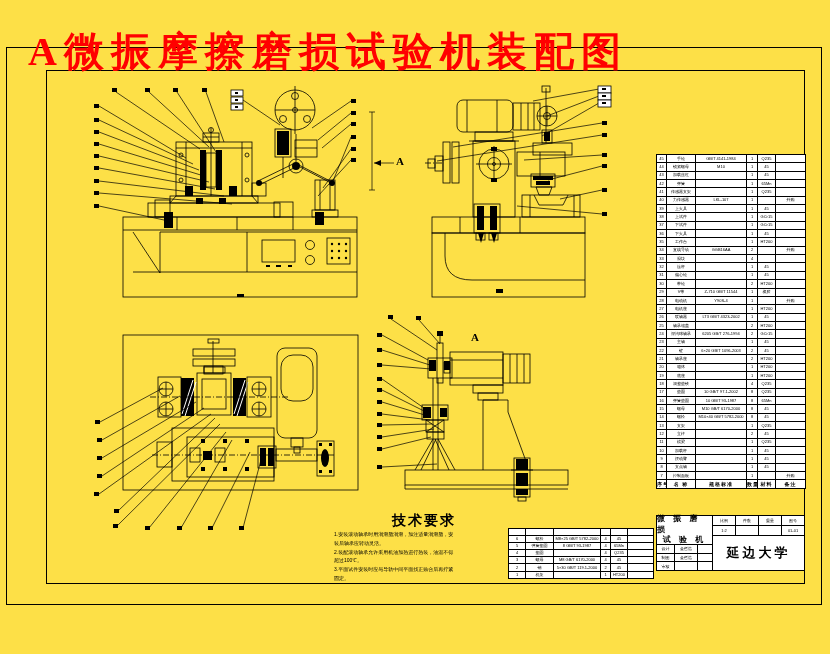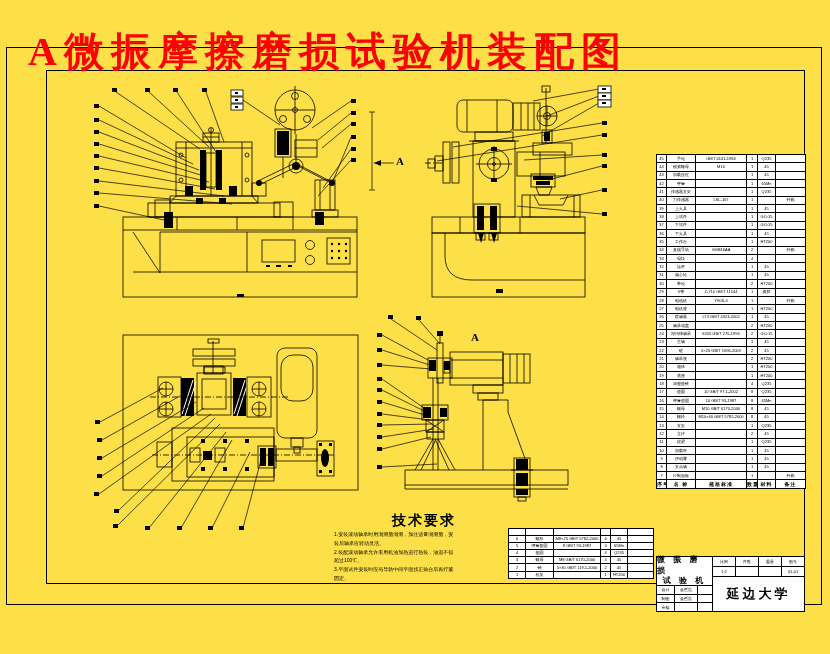--- a/index.html
+++ b/index.html
@@ -20,21 +20,21 @@
   
   table{border-collapse:collapse;table-layout:fixed;position:absolute;z-index:3;background:#fff;}
   td{border:1px solid #000;font-size:4px;line-height:1;padding:0;text-align:center;
      overflow:hidden;white-space:nowrap;box-sizing:border-box;}
   #bom-right{left:656px;top:154px;width:149px;}
   #bom-right td{height:8.35px;}
   #bom-right tr.bom-head td{height:9px;font-size:5px;font-weight:bold;letter-spacing:1px;}
   #bom-bottom{left:508px;top:528px;width:145px;}
   #bom-bottom td{height:7.1px;}
   
-  .tblock{position:absolute;left:656px;top:556px;width:149px;height:56px;border:1px solid #000;
+  .tblock{position:absolute;left:656px;top:515px;width:149px;height:56px;border:1px solid #000;
           box-sizing:border-box;display:flex;z-index:3;background:#fff;}
   .tb-left{width:56px;border-right:1px solid #000;box-sizing:border-box;display:flex;flex-direction:column;}
   .tb-product{height:29px;border-bottom:1px solid #000;box-sizing:border-box;display:flex;flex-direction:column;
               align-items:center;justify-content:center;font-weight:bold;font-size:8px;letter-spacing:3px;line-height:1.35;}
   .tb-srow{flex:1;display:flex;border-bottom:1px solid #000;box-sizing:border-box;}
   .tb-srow:last-child{border-bottom:none;}
   .tb-srow .c{border-right:1px solid #000;box-sizing:border-box;font-size:4px;display:flex;align-items:center;justify-content:center;overflow:hidden;}
   .tb-srow .c1{width:18px;} .tb-srow .c2{width:23px;} .tb-srow .c3{flex:1;border-right:none;}
   .tb-right{flex:1;display:flex;flex-direction:column;}
   .tb-info{height:20px;display:grid;grid-template-columns:23px 23px 23px 1fr;grid-template-rows:10px 10px;}

